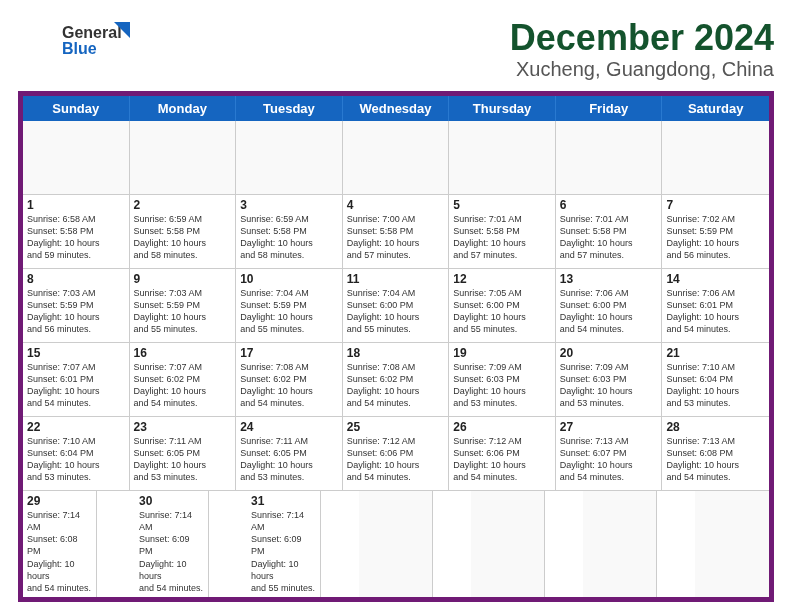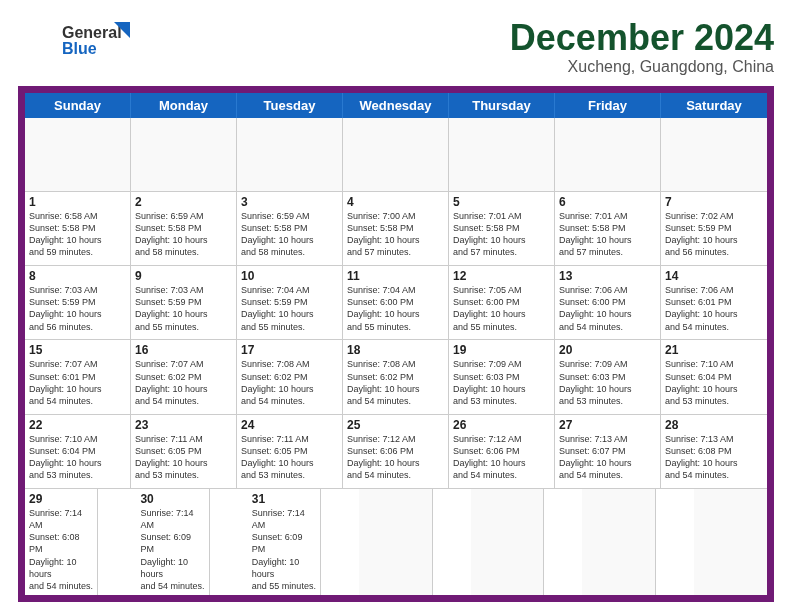--- a/index.html
+++ b/index.html
@@ -32,28 +32,28 @@
     .title-block {
       text-align: right;
     }
     .main-title {
       font-size: 36px;
       font-weight: bold;
       color: #14532d;
       line-height: 1.1;
     }
     .subtitle {
-      font-size: 16px;
+      font-size: 20px;
       color: #555;
     }
     .calendar {
       flex: 1;
       display: flex;
       flex-direction: column;
-      border: 7px solid #701a75;
+      border: 5px solid #701a75;
     }
     .cal-header {
       display: grid;
       grid-template-columns: repeat(7, 1fr);
       background: #1565C0;
     }
     .cal-header-cell {
       color: #fff;
       font-size: 13px;
       font-weight: bold;

